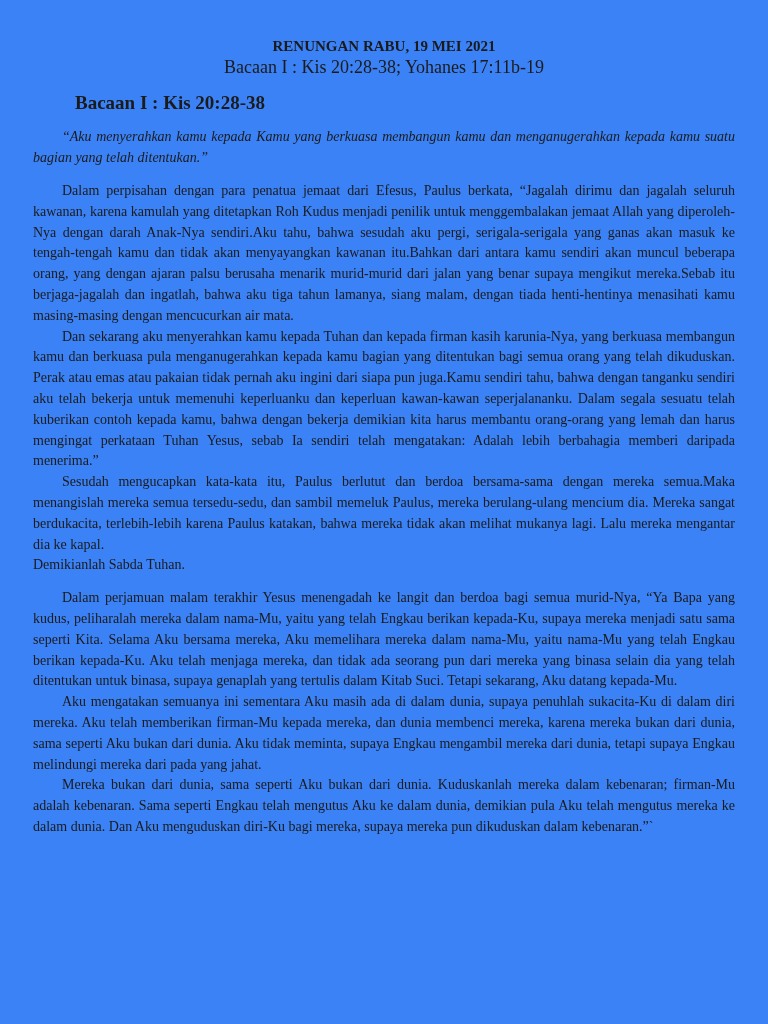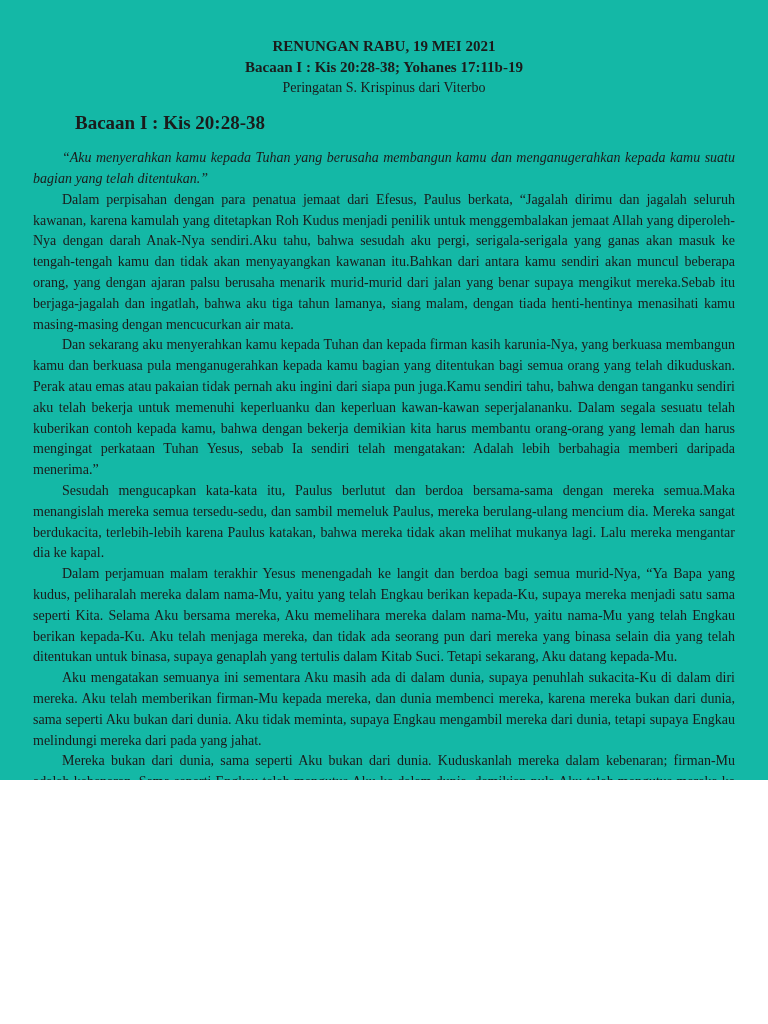--- a/index.html
+++ b/index.html
@@ -3,40 +3,40 @@
 <meta charset="utf-8">
 <style>
   html, body {
     margin: 0;
     padding: 0;
     background: #ffffff;
   }
   .page {
     position: relative;
     width: 768px;
-    height: 780px;
+    height: 1024px;
     box-sizing: border-box;
-    background: #14b8a6;
+    background: #3b82f6;
     padding: 36px 33px 20px 33px;
     font-family: "Liberation Serif", serif;
     font-size: 14px;
     line-height: 20.8px;
     color: #1b1b1b;
     overflow: hidden;
   }
   .header {
     text-align: center;
   }
   .doc-title {
     font-weight: bold;
     font-size: 15px;
   }
   .doc-subtitle {
-    font-weight: bold;
-    font-size: 15px;
+    font-weight: normal;
+    font-size: 18px;
   }
   .doc-memorial {
     font-size: 14px;
   }
   .section-heading {
     font-size: 19px;
     font-weight: bold;
     margin: 15px 0 0 42px;
     padding: 0;
   }
@@ -45,44 +45,45 @@
     font-style: italic;
     text-indent: 29px;
     text-align: justify;
   }
   .para {
     margin: 0;
     text-indent: 29px;
     text-align: justify;
   }
   .para.first {
+    margin-top: 12px;
   }
   .closing {
     margin: 0;
     text-indent: 0;
     text-align: left;
   }
 </style>
 </head>
 <body>
 
 <div class="page">
 
   <div class="header">
     <div class="doc-title">RENUNGAN RABU, 19 MEI 2021</div>
     <div class="doc-subtitle">Bacaan I :  Kis 20:28-38; Yohanes 17:11b-19</div>
-    <div class="doc-memorial">Peringatan S. Krispinus dari Viterbo</div>
   </div>
 
   <section>
     <h2 class="section-heading">Bacaan I :  Kis 20:28-38</h2>
-    <p class="quote">“Aku menyerahkan kamu kepada Tuhan yang berusaha membangun kamu dan menganugerahkan kepada kamu suatu bagian yang telah ditentukan.”</p>
+    <p class="quote">“Aku menyerahkan kamu kepada Kamu yang berkuasa membangun kamu dan menganugerahkan kepada kamu suatu bagian yang telah ditentukan.”</p>
     <p class="para first">Dalam perpisahan dengan para penatua jemaat dari Efesus, Paulus berkata, “Jagalah dirimu dan jagalah seluruh kawanan, karena kamulah yang ditetapkan Roh Kudus menjadi penilik untuk menggembalakan jemaat Allah yang diperoleh-Nya dengan darah Anak-Nya sendiri.Aku tahu, bahwa sesudah aku pergi, serigala-serigala yang ganas akan masuk ke tengah-tengah kamu dan tidak akan menyayangkan kawanan itu.Bahkan dari antara kamu sendiri akan muncul beberapa orang, yang dengan ajaran palsu berusaha menarik murid-murid dari jalan yang benar supaya mengikut mereka.Sebab itu berjaga-jagalah dan ingatlah, bahwa aku tiga tahun lamanya, siang malam, dengan tiada henti-hentinya menasihati kamu masing-masing dengan mencucurkan air mata.</p>
     <p class="para">Dan sekarang aku menyerahkan kamu kepada Tuhan dan kepada firman kasih karunia-Nya, yang berkuasa membangun kamu dan berkuasa pula menganugerahkan kepada kamu bagian yang ditentukan bagi semua orang yang telah dikuduskan. Perak atau emas atau pakaian tidak pernah aku ingini dari siapa pun juga.Kamu sendiri tahu, bahwa dengan tanganku sendiri aku telah bekerja untuk memenuhi keperluanku dan keperluan kawan-kawan seperjalananku. Dalam segala sesuatu telah kuberikan contoh kepada kamu, bahwa dengan bekerja demikian kita harus membantu orang-orang yang lemah dan harus mengingat perkataan Tuhan Yesus, sebab Ia sendiri telah mengatakan: Adalah lebih berbahagia memberi daripada menerima.”</p>
     <p class="para">Sesudah mengucapkan kata-kata itu, Paulus berlutut dan berdoa bersama-sama dengan mereka semua.Maka menangislah mereka semua tersedu-sedu, dan sambil memeluk Paulus, mereka berulang-ulang mencium dia. Mereka sangat berdukacita, terlebih-lebih karena Paulus katakan, bahwa mereka tidak akan melihat mukanya lagi. Lalu mereka mengantar dia ke kapal.</p>
+    <p class="closing">Demikianlah Sabda Tuhan.</p>
   </section>
 
   <section>
     <p class="para first">Dalam perjamuan malam terakhir Yesus menengadah ke langit dan berdoa bagi semua murid-Nya, “Ya Bapa yang kudus, peliharalah mereka dalam nama-Mu, yaitu yang telah Engkau berikan kepada-Ku, supaya mereka menjadi satu sama seperti Kita. Selama Aku bersama mereka, Aku memelihara mereka dalam nama-Mu, yaitu nama-Mu yang telah Engkau berikan kepada-Ku. Aku telah menjaga mereka, dan tidak ada seorang pun dari mereka yang binasa selain dia yang telah ditentukan untuk binasa, supaya genaplah yang tertulis dalam Kitab Suci. Tetapi sekarang, Aku datang kepada-Mu.</p>
     <p class="para">Aku mengatakan semuanya ini sementara Aku masih ada di dalam dunia, supaya penuhlah sukacita-Ku di dalam diri mereka. Aku telah memberikan firman-Mu kepada mereka, dan dunia membenci mereka, karena mereka bukan dari dunia, sama seperti Aku bukan dari dunia. Aku tidak meminta, supaya Engkau mengambil mereka dari dunia, tetapi supaya Engkau melindungi mereka dari pada yang jahat.</p>
     <p class="para">Mereka bukan dari dunia, sama seperti Aku bukan dari dunia. Kuduskanlah mereka dalam kebenaran; firman-Mu adalah kebenaran. Sama seperti Engkau telah mengutus Aku ke dalam dunia, demikian pula Aku telah mengutus mereka ke dalam dunia. Dan Aku menguduskan diri-Ku bagi mereka, supaya mereka pun dikuduskan dalam kebenaran.”`</p>
   </section>
 
 </div>
 

